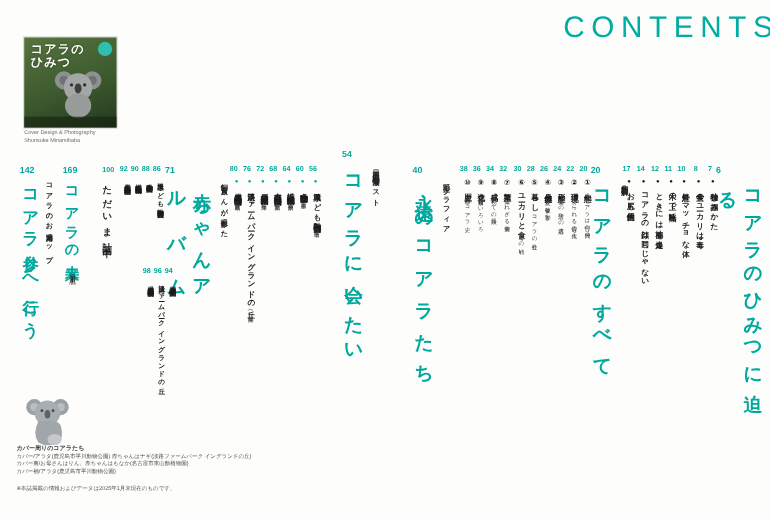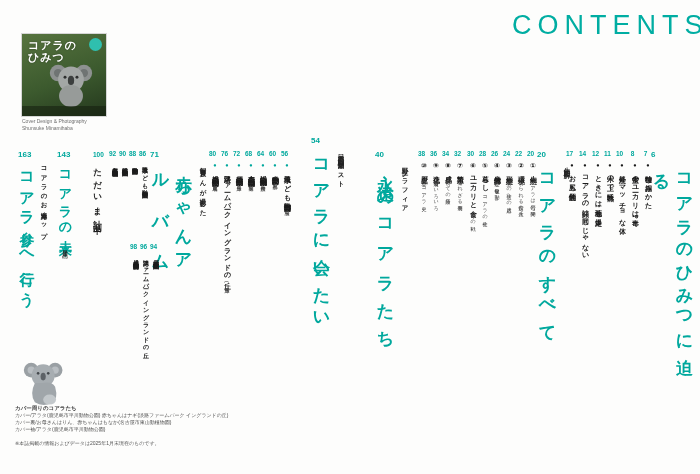--- a/index.html
+++ b/index.html
@@ -242,29 +242,29 @@
   </div>
 
   <div class="sec-head" style="left:92px;top:150px">
     <div class="sec-num" style="font-size:6.5px">100</div>
     <div class="sec-body">
       <span class="sec-title blackttl" style="height:58px">ただいま計測中</span>
     </div>
   </div>
 
   <div class="sec-head" style="left:56px;top:150px">
-    <div class="sec-num">143</div>
+    <div class="sec-num">169</div>
     <div class="sec-body">
       <span class="sec-title mid" style="height:72px">コアラの未来</span>
     </div>
   </div>
   <div class="author" style="left:60px;top:245px">早川卓志</div>
 
   <div class="sec-head" style="left:17px;top:150px">
-    <div class="sec-num">163</div>
+    <div class="sec-num">142</div>
     <div class="sec-body">
       <span class="sec-kicker">コアラのお遍路マップ</span>
       <span class="sec-title" style="height:138px;font-size:15px">コアラ参りへ行こう</span>
     </div>
   </div>
 
   <svg class="koala-illo" viewBox="0 0 50 52">
     <circle cx="10" cy="12" r="8" fill="#9aa0a4"></circle>
       <circle cx="36" cy="12" r="8" fill="#9aa0a4"></circle>
     <circle cx="10" cy="12" r="4" fill="#b9bec2"></circle>

